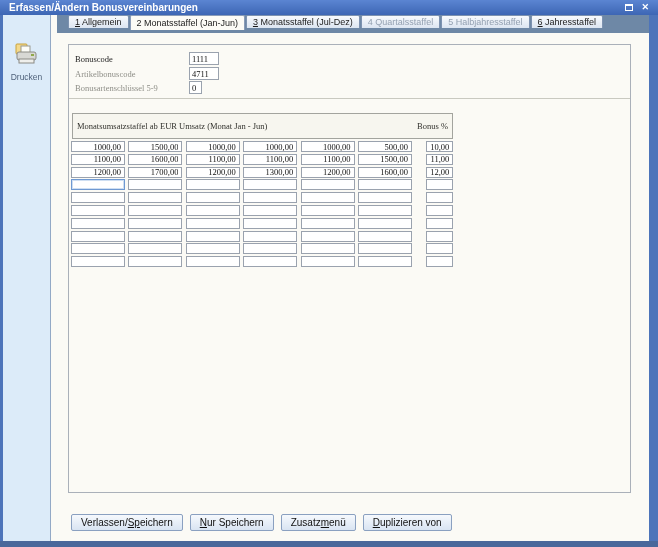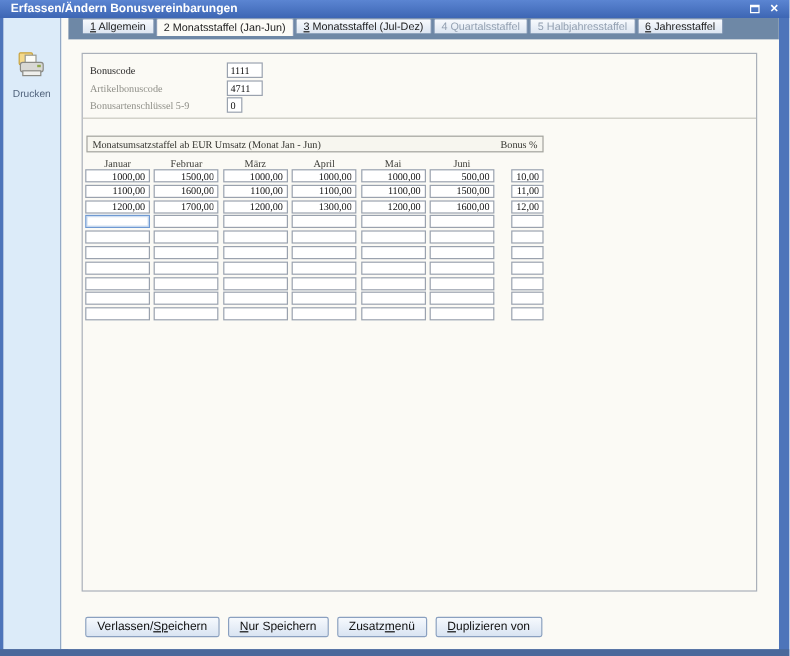--- a/index.html
+++ b/index.html
@@ -70,21 +70,21 @@
     font-size:8.5px; padding:0 2px; color:#111;
   }
   .frow input.narrow { width:13px; }
 
   .separator { position:absolute; top:53px; left:0; right:0; border-top:1px solid #c9c9c0; }
 
   .staffel-head {
     position:absolute; top:68px; left:3px; width:381px; height:14px;
     background:#f7f6ef; border:1px solid #a3a49e;
     display:flex; justify-content:space-between; align-items:center;
-    padding:0 4px; font-size:8.5px; color:#33332e; white-space:nowrap;
+    padding:12px 4px; font-size:8.5px; color:#33332e; white-space:nowrap;
   }
 
   .month-labels { position:absolute; top:86px; left:2px; display:flex; }
   .month-labels span { width:54px; margin-right:3.4px; text-align:center; font-size:8.5px; color:#3b3b36; }
 
   .grid { position:absolute; top:96px; left:2px; }
   .grid-row { display:flex; margin-bottom:1.8px; }
   .cell {
     width:54px; height:11px; border:1px solid #9aa2ae; background:#fff;
     font-family:inherit; font-size:8.5px; padding:0 3px 0 2px; text-align:right; color:#111;
@@ -160,28 +160,20 @@
             <input class="narrow" value="0" style="">
           </div>
 
           <div class="separator"></div>
 
           <div class="staffel-head">
             <span>Monatsumsatzstaffel ab EUR Umsatz (Monat Jan - Jun)</span>
             <span>Bonus %</span>
           </div>
 
-          <div class="month-labels">
-            <span>Januar</span>
-            <span>Februar</span>
-            <span>März</span>
-            <span>April</span>
-            <span>Mai</span>
-            <span>Juni</span>
-          </div>
 
           <div class="grid" id="grid">
               <div class="grid-row">
                 <input class="cell" value="1000,00" style="">
                 <input class="cell" value="1500,00" style="">
                 <input class="cell" value="1000,00" style="">
                 <input class="cell" value="1000,00" style="">
                 <input class="cell" value="1000,00" style="">
                 <input class="cell" value="500,00" style="">
                 <span class="grid-gap"></span>

